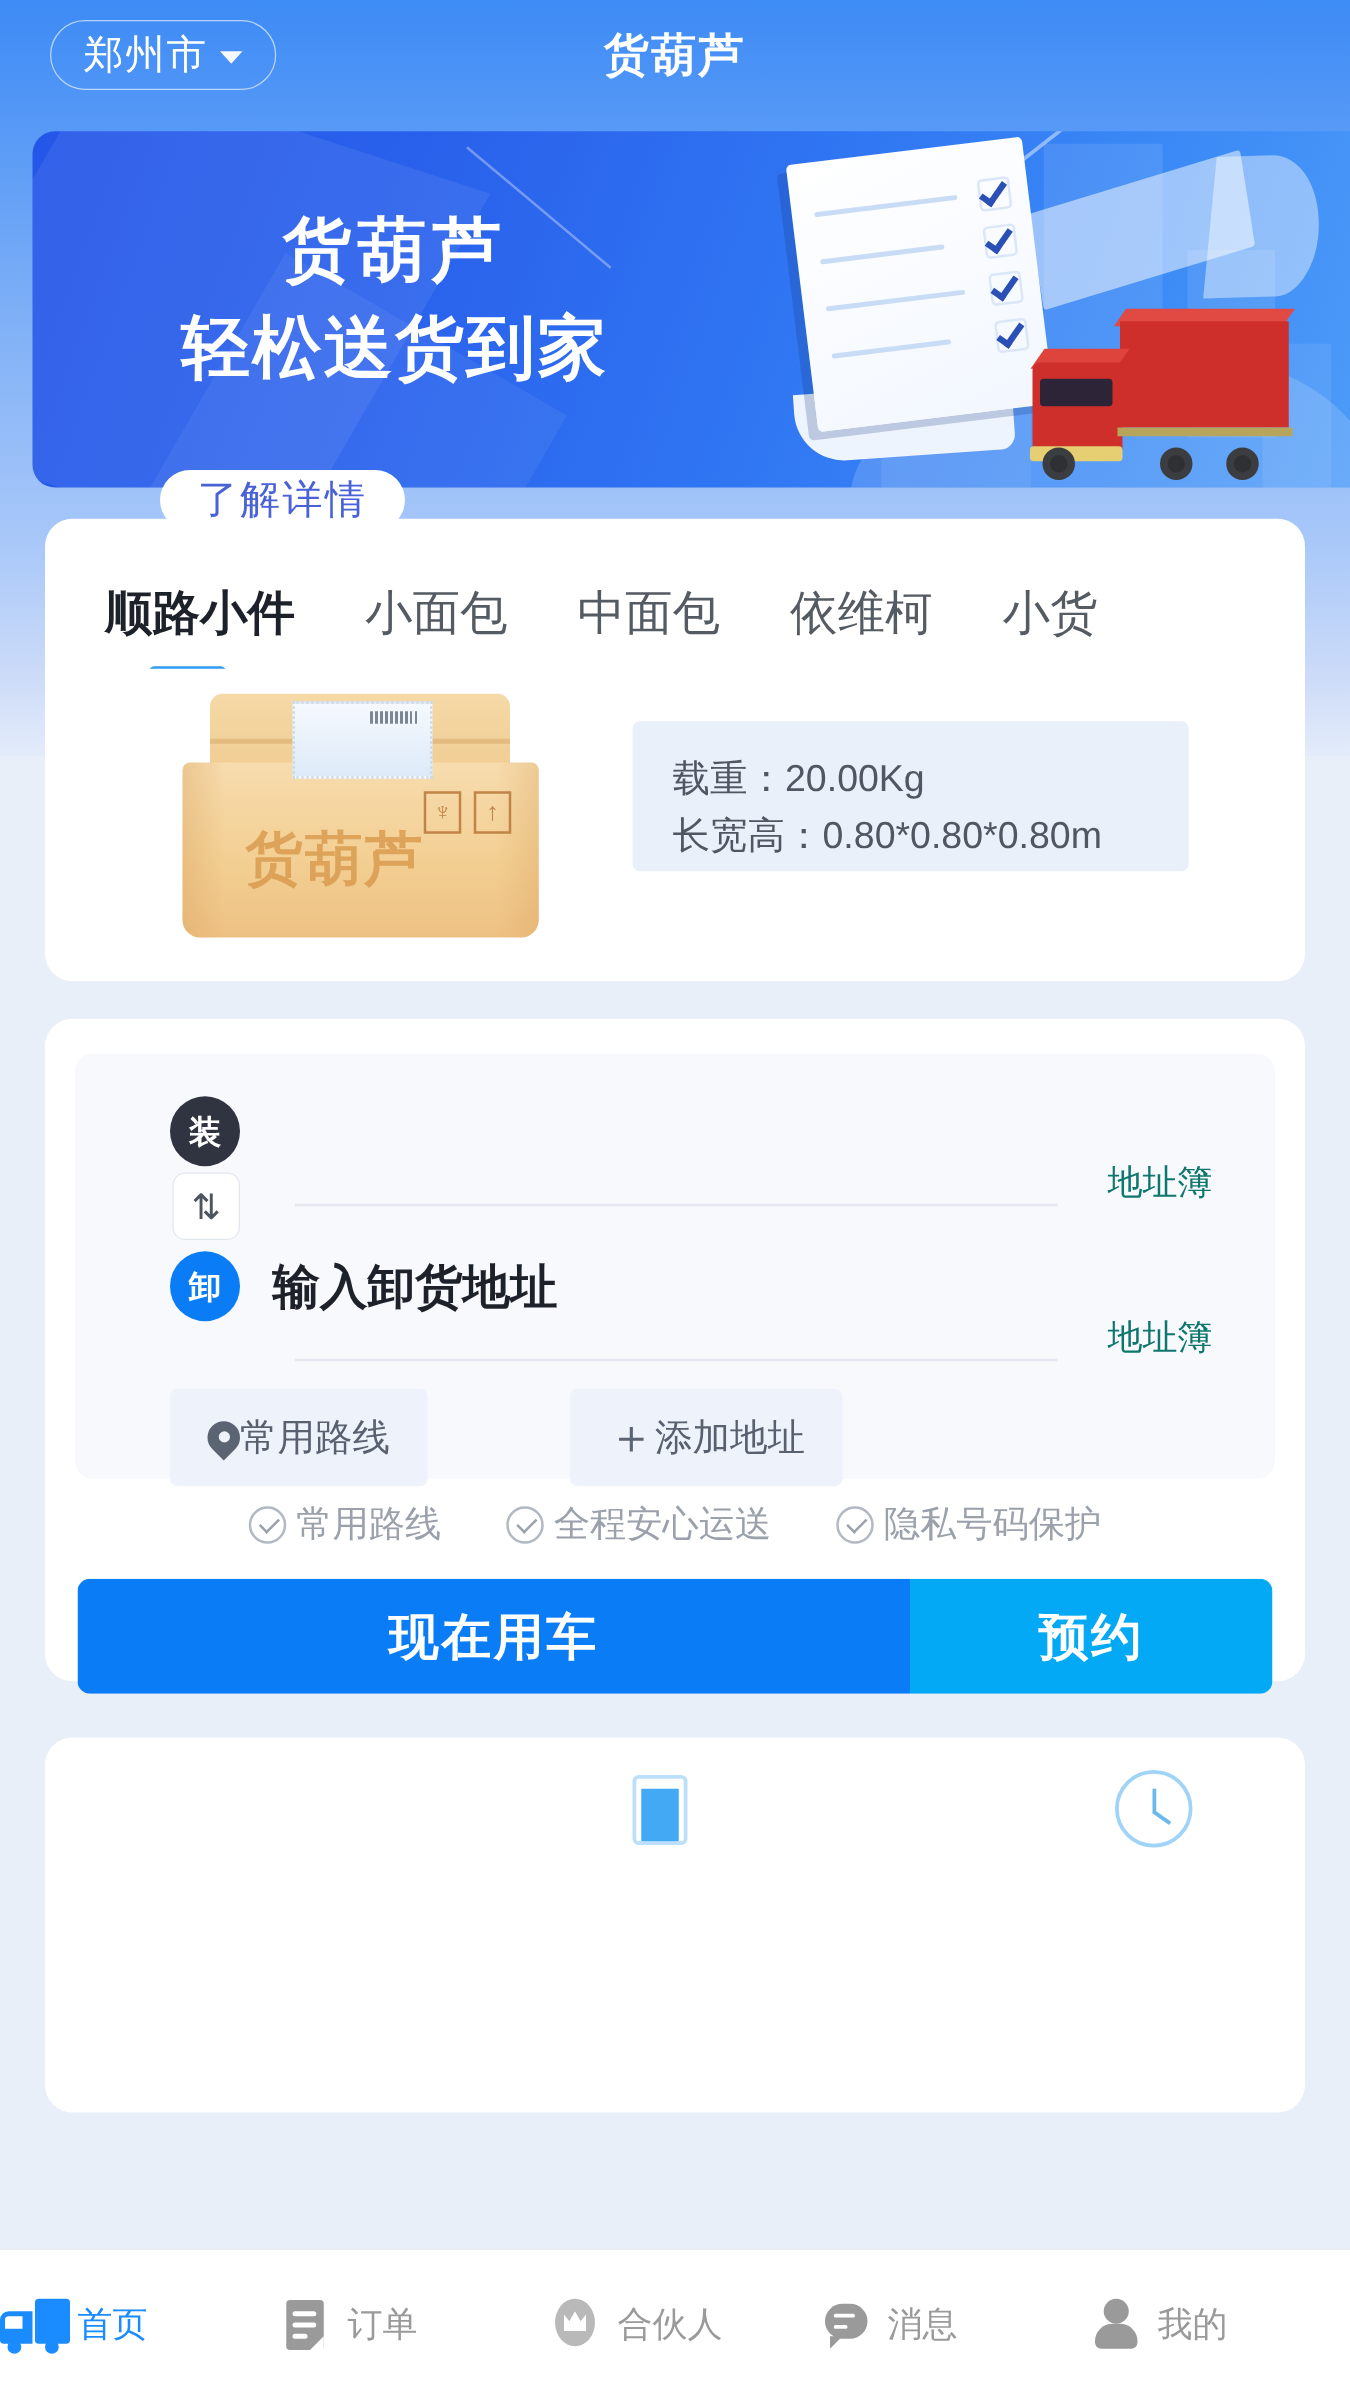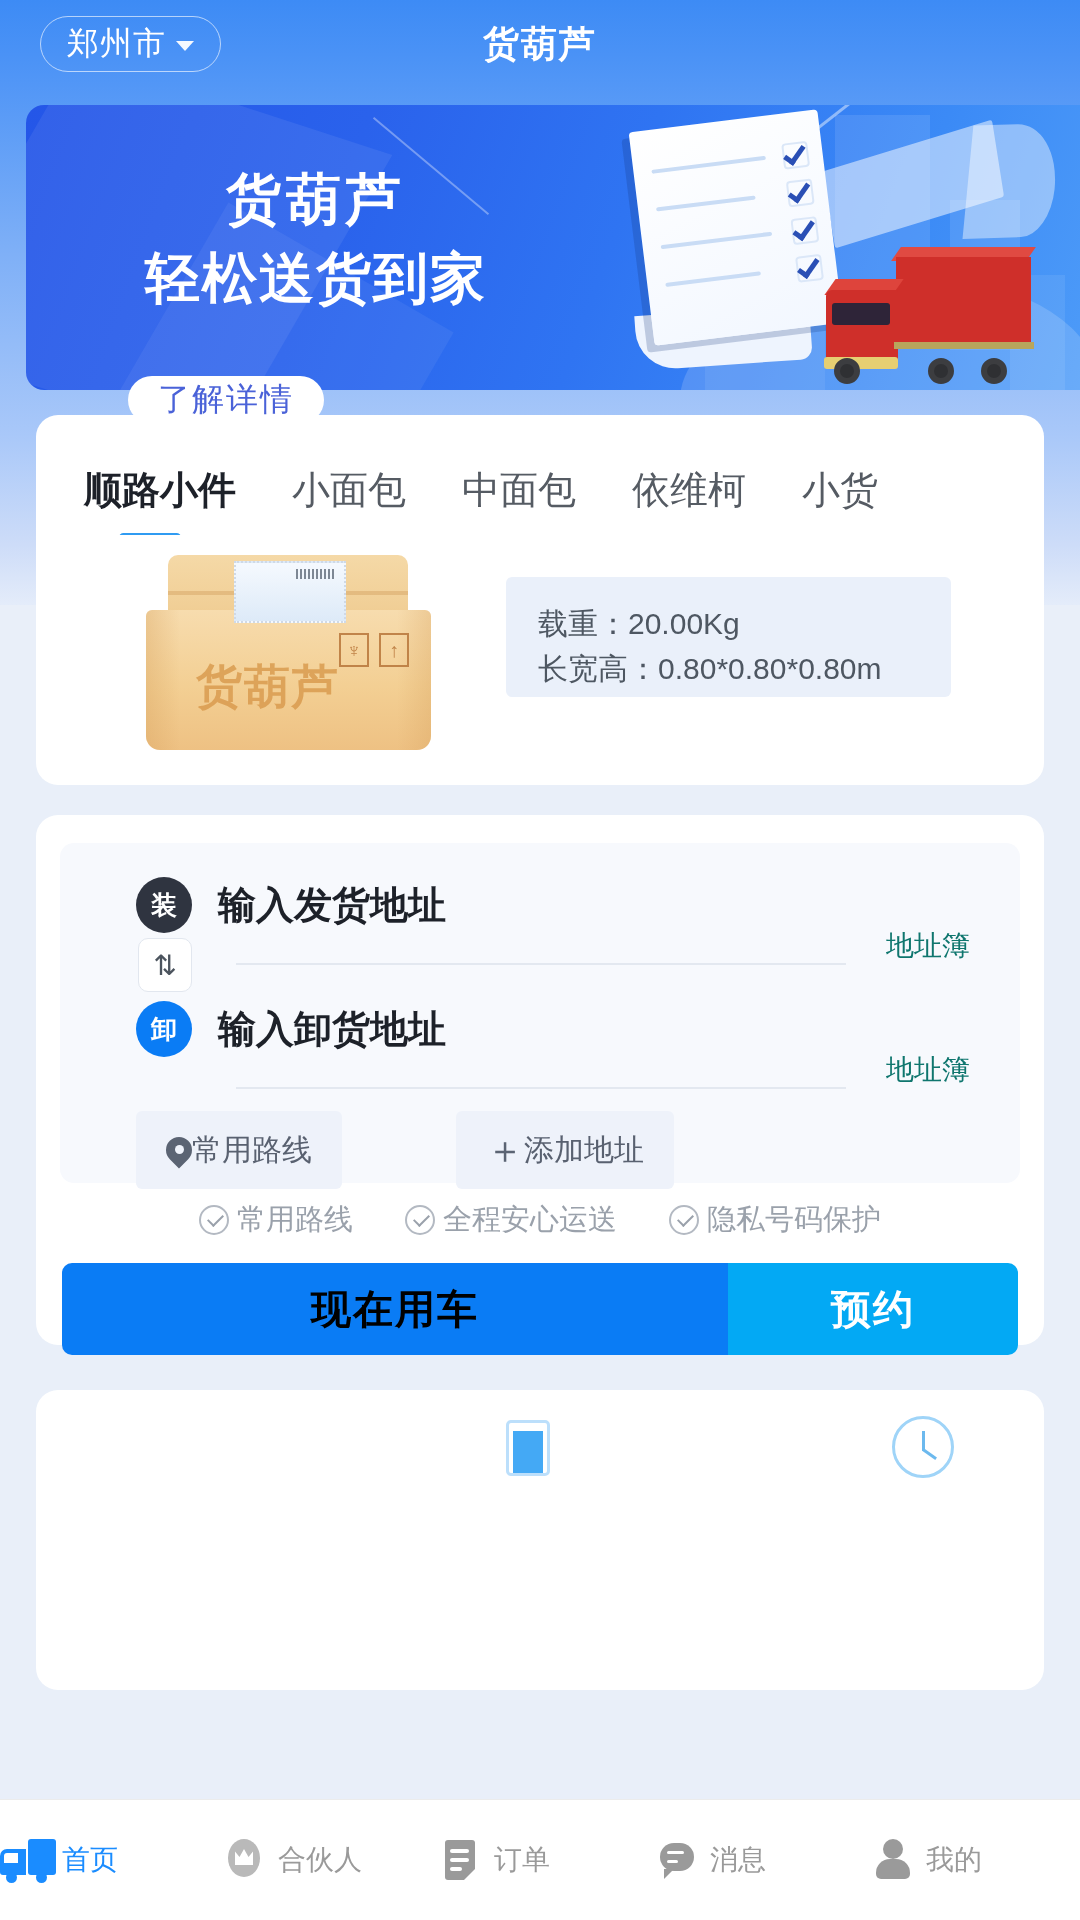--- a/index.html
+++ b/index.html
@@ -262,21 +262,21 @@
     border-left:2.5px solid #9aa1ab; border-bottom:2.5px solid #9aa1ab;
     transform:rotate(-45deg);
   }
   .cta{
     position:absolute; top:448px; left:26px; width:956px; height:92px;
     border-radius:10px; overflow:hidden; display:flex;
   }
   .cta-main{
     flex:1 1 auto; background:#0a7cf5;
     display:flex;align-items:center;justify-content:center;
-    color:#000000; font-size:40px; font-weight:bold; letter-spacing:2px;
+    color:#ffffff; font-size:40px; font-weight:bold; letter-spacing:2px;
   }
   .cta-sub{
     flex:0 0 290px; background:#03a9f4;
     display:flex;align-items:center;justify-content:center;
     color:#fff; font-size:40px; font-weight:bold; letter-spacing:2px;
   }
 
   
   .peek-card{
     position:absolute; top:1390px; left:36px; width:1008px; height:300px;
@@ -446,21 +446,20 @@
       </div>
     </div>
   </div>
 
   <div class="order-card">
 
     <div class="addr-panel">
 
       <div class="addr-row" style="top:34px">
         <span class="badge badge-load">装</span>
-        <span class="addr-ph">输入发货地址</span>
       </div>
       <div class="addr-book" style="top:84px">地址簿</div>
       <div class="addr-line" style="top:120px"></div>
 
       <div class="swap-btn" style="top:95px">⇅</div>
 
       <div class="addr-row" style="top:158px">
         <span class="badge badge-unload">卸</span>
         <span class="addr-ph">输入卸货地址</span>
       </div>
@@ -508,33 +507,33 @@
       <span class="nav-ico">
         <span class="ic-truck-cab"></span>
           <span class="ic-truck-box"></span>
         <span class="ic-truck-w ic-tw1"></span>
           <span class="ic-truck-w ic-tw2"></span>
       </span>
       <span>首页</span>
     </div>
     <div class="nav-item">
       <span class="nav-ico">
-        <span class="ic-crown-c"></span>
-          <span class="ic-crown"></span>
-      </span>
-      <span>合伙人</span>
-    </div>
-    <div class="nav-item">
-      <span class="nav-ico">
         <span class="ic-doc"></span>
         <span class="ic-doc-l" style="top:12px"></span>
         <span class="ic-doc-l" style="top:21px"></span>
         <span class="ic-doc-l" style="top:30px;width:12px"></span>
       </span>
       <span>订单</span>
+    </div>
+    <div class="nav-item">
+      <span class="nav-ico">
+        <span class="ic-crown-c"></span>
+          <span class="ic-crown"></span>
+      </span>
+      <span>合伙人</span>
     </div>
     <div class="nav-item">
       <span class="nav-ico">
         <span class="ic-chat"></span>
         <span class="ic-chat-l" style="top:14px"></span>
         <span class="ic-chat-l" style="top:23px;width:11px"></span>
       </span>
       <span>消息</span>
     </div>
     <div class="nav-item">

